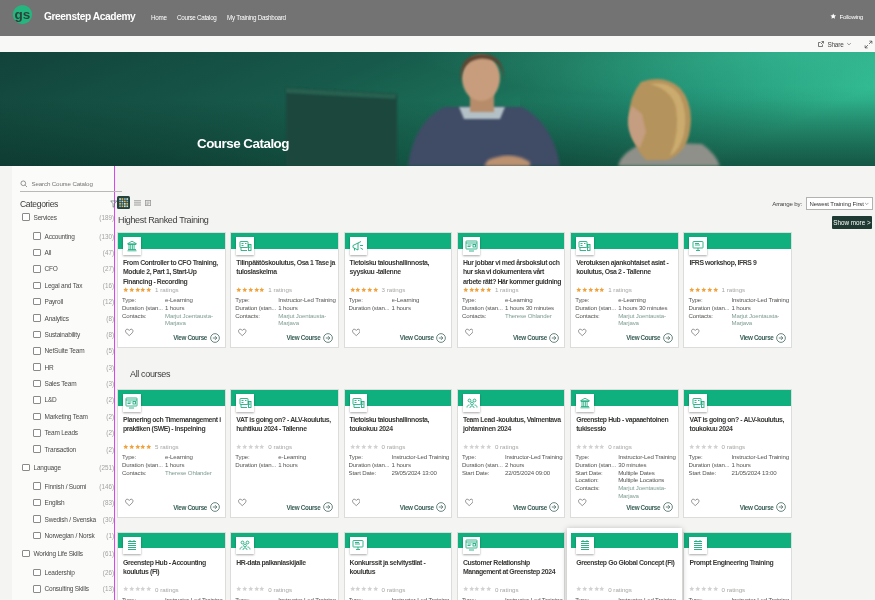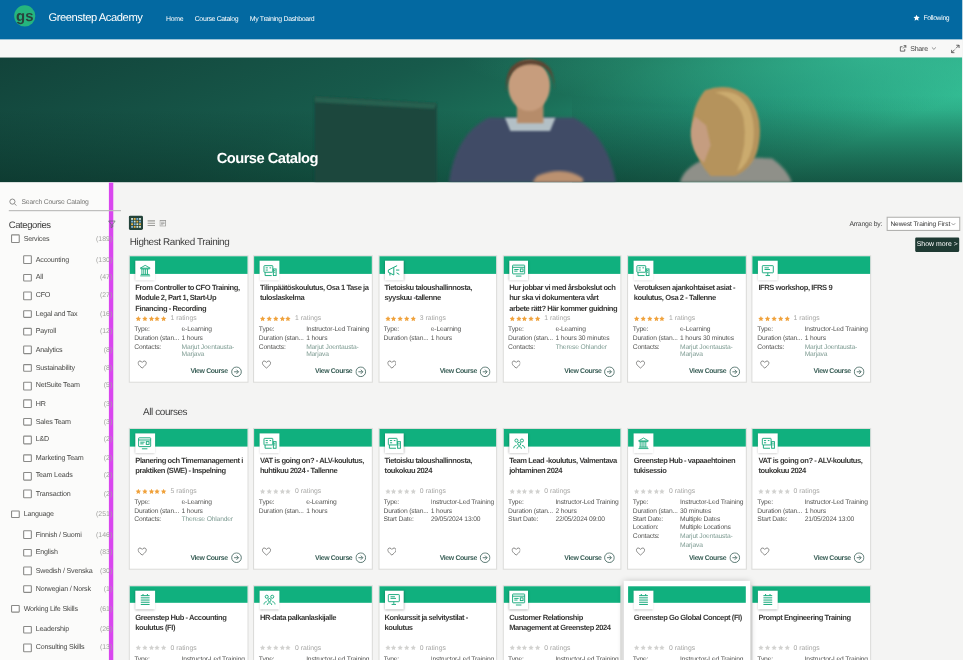--- a/index.html
+++ b/index.html
@@ -1,36 +1,36 @@
 <!DOCTYPE html>
 <html><head>
 <meta charset="utf-8">
 <style>
 * { margin:0; padding:0; box-sizing:border-box; }
 html,body { width:875px; height:600px; overflow:hidden; font-family:"Liberation Sans", sans-serif; background:#f4f4f3; }
 #page { position:relative; width:875px; height:600px; }
 
 
-#nav { position:absolute; left:0; top:0; width:875px; height:36px; background:#0369a1;text-align:right; }
+#nav { position:absolute; left:0; top:0; width:875px; height:36px; background:#737373;text-align:right; }
 #logo { position:absolute; left:12px; top:4px; width:21px; height:21px; }
-#brand { position:absolute; left:44px; top:10.5px; font-size:10.2px; font-weight:normal; color:#fff; letter-spacing:-0.4px; }
+#brand { position:absolute; left:44px; top:10.5px; font-size:10.2px; font-weight:bold; color:#fff; letter-spacing:-0.4px; }
 .navitem { position:absolute; top:13.5px; font-size:6.3px; letter-spacing:-0.3px; color:#fff; white-space:nowrap; }
 #following { position:absolute; right:12px; top:13px; font-size:6.2px; letter-spacing:-0.3px; color:#fff; display:flex; align-items:center; gap:3px; }
 
 
 #sharebar { position:absolute; left:0; top:36px; width:875px; height:16px; background:#f8f8f7; }
 #share { position:absolute; right:23px; top:4px; font-size:6.4px; letter-spacing:-0.2px; color:#444; display:flex; align-items:center; gap:2.5px; }
 #expand { position:absolute; right:2px; top:4px; }
 
 
 #hero { position:absolute; left:0; top:52px; width:875px; height:114px; overflow:hidden; }
 #herotitle { position:absolute; left:197px; top:84px; font-size:13.4px; letter-spacing:-0.5px; font-weight:bold; color:#fff; }
 
 
-#sidebar { position:absolute; left:0; top:166px; width:103px; height:434px; background:#fbfbfa; border-right:4px solid #d946ef; }
+#sidebar { position:absolute; left:12px; top:166px; width:103px; height:434px; background:#fbfbfa; border-right:1px solid #d946ef; }
 #searchrow { position:absolute; left:8px; top:10px; width:102px; height:16px; border-bottom:1px solid #b9b9b7; display:flex; align-items:center; gap:4px; }
 #searchrow span { font-size:6.2px; letter-spacing:-0.15px; color:#767674; }
 #cathead { position:absolute; left:8px; top:33px; width:97px; display:flex; align-items:center; }
 #cathead .t { font-size:8.6px; letter-spacing:-0.35px; color:#3b3b3b; }
 #cathead svg { margin-left:auto; }
 #catlist { position:absolute; left:0; top:43px; width:113px; }
 .crow { display:flex; align-items:center; height:16.4px; padding-left:10px; padding-right:11px; }
 .crow.sub { padding-left:21px; }
 .crow .cb { width:7.5px; height:7.5px; border:1px solid #8a8a88; border-radius:1px; background:#fff; flex:0 0 auto; }
 .crow .lb { font-size:6.5px; letter-spacing:-0.2px; color:#4a4a48; margin-left:4px; white-space:nowrap; }

